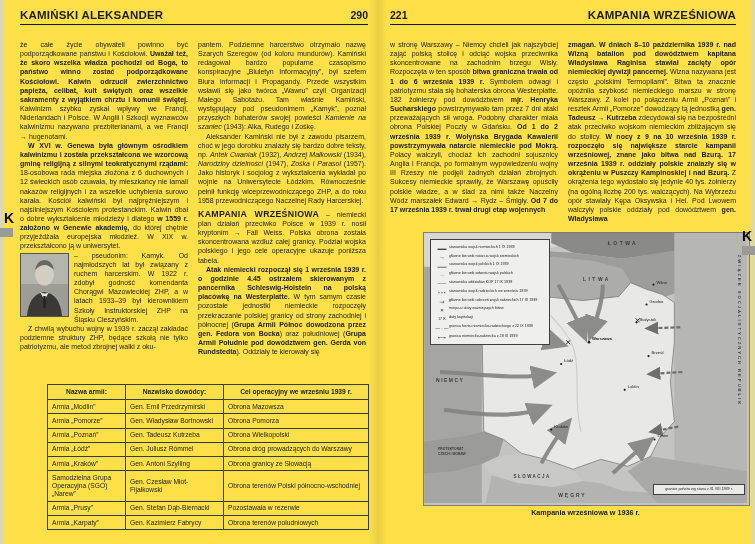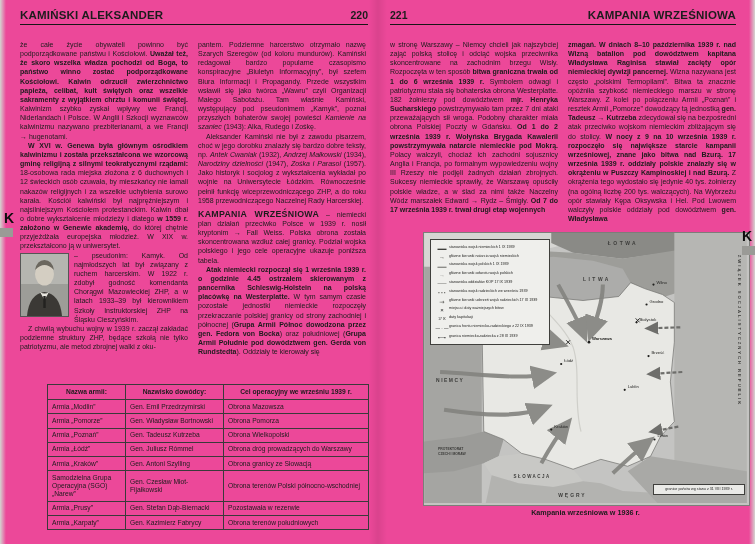--- a/index.html
+++ b/index.html
@@ -1,17 +1,17 @@
 <!DOCTYPE html>
 <html><head>
 <meta charset="utf-8">
 <style>
   html,body{margin:0;padding:0;}
   body{width:755px;height:544px;background:#efefec;font-family:"Liberation Sans",sans-serif;color:#1c1c1c;position:relative;overflow:hidden;}
-  .spread{position:absolute;inset:0;background:#ec4899;padding-left:43px;}
+  .spread{position:absolute;inset:0;background:#fde047;padding-left:43px;}
   .edge-left{position:absolute;left:0;top:0;width:6px;height:544px;background:linear-gradient(90deg,#d4d4d0,rgba(255,255,255,0));}
   .edge-right{position:absolute;right:0;top:0;width:6px;height:544px;background:linear-gradient(270deg,#d4d4d0,rgba(255,255,255,0));}
   .gutter{position:absolute;left:369px;top:0;width:18px;height:544px;background:linear-gradient(90deg,rgba(0,0,0,0),rgba(0,0,0,0.08) 50%,rgba(0,0,0,0));}
   .page{position:absolute;top:0;height:544px;width:377px;}
   .page-left{left:0;}
   .page-right{left:378px;}
   .pg-header{position:absolute;top:9px;display:flex;justify-content:space-between;align-items:flex-end;border-bottom:1.6px solid #161616;padding-bottom:3px;}
   .page-left .pg-header{left:20px;right:9px;}
   .page-right .pg-header{left:12px;right:19px;}
   .hdr-title{font-size:11.5px;font-weight:bold;letter-spacing:0.2px;}
@@ -66,21 +66,21 @@
 <body>
 
 <div class="spread">
   <div class="edge-left"></div>
   <div class="edge-right"></div>
   <div class="gutter"></div>
 
   <div class="page page-left">
     <div class="pg-header">
       <span class="hdr-title">KAMIŃSKI ALEKSANDER</span>
-      <span class="hdr-num">220</span>
+      <span class="hdr-num">290</span>
     </div>
 
     <div class="col c1">
       <p class="para ni"><span>że całe życie obywateli powinno być podporządkowane państwu i Kościołowi. </span><span class="b">Uważał też, że skoro wszelka władza pochodzi od Boga, to państwo winno zostać podporządkowane Kościołowi. Kalwin odrzucił zwierzchnictwo papieża, celibat, kult świętych oraz wszelkie sakramenty z wyjątkiem chrztu i komunii świętej.</span><span> Kalwinizm szybko zyskał wpływy we Francji, Niderlandach i Polsce. W Anglii i Szkocji wyznawców kalwinizmu nazywano prezbiterianami, a we Francji → hugenotami.</span></p>
       <p class="para"><span class="b">W XVI w. Genewa była głównym ośrodkiem kalwinizmu i została przekształcona we wzorcową gminę religijną z silnymi teokratycznymi rządami:</span><span> 18-osobowa rada miejska złożona z 6 duchownych i 12 świeckich osób czuwała, by mieszkańcy nie łamali nakazów religijnych i za wszelkie uchybienia surowo karała. Kościół kalwiński był najprężniejszym i najsilniejszym Kościołem protestanckim. Kalwin dbał o dobre wykształcenie młodzieży i dlatego </span><span class="b">w 1559 r. założono w Genewie akademię,</span><span> do której chętnie przyjeżdżała europejska młodzież. W XIX w. przekształcono ją w uniwersytet.</span></p>
       <svg class="photo" viewBox="0 0 47 62">
         <rect width="47" height="62" fill="#9d9d98"></rect>
         <rect width="47" height="30" fill="#b5b5b0"></rect>
         <ellipse cx="23.5" cy="20" rx="9.5" ry="11.5" fill="#d4cec2"></ellipse>
         <path d="M14,16 Q16,6 23.5,6 Q31,6 33,16 Q28,11 23.5,11 Q19,11 14,16 Z" fill="#6b675e"></path>

